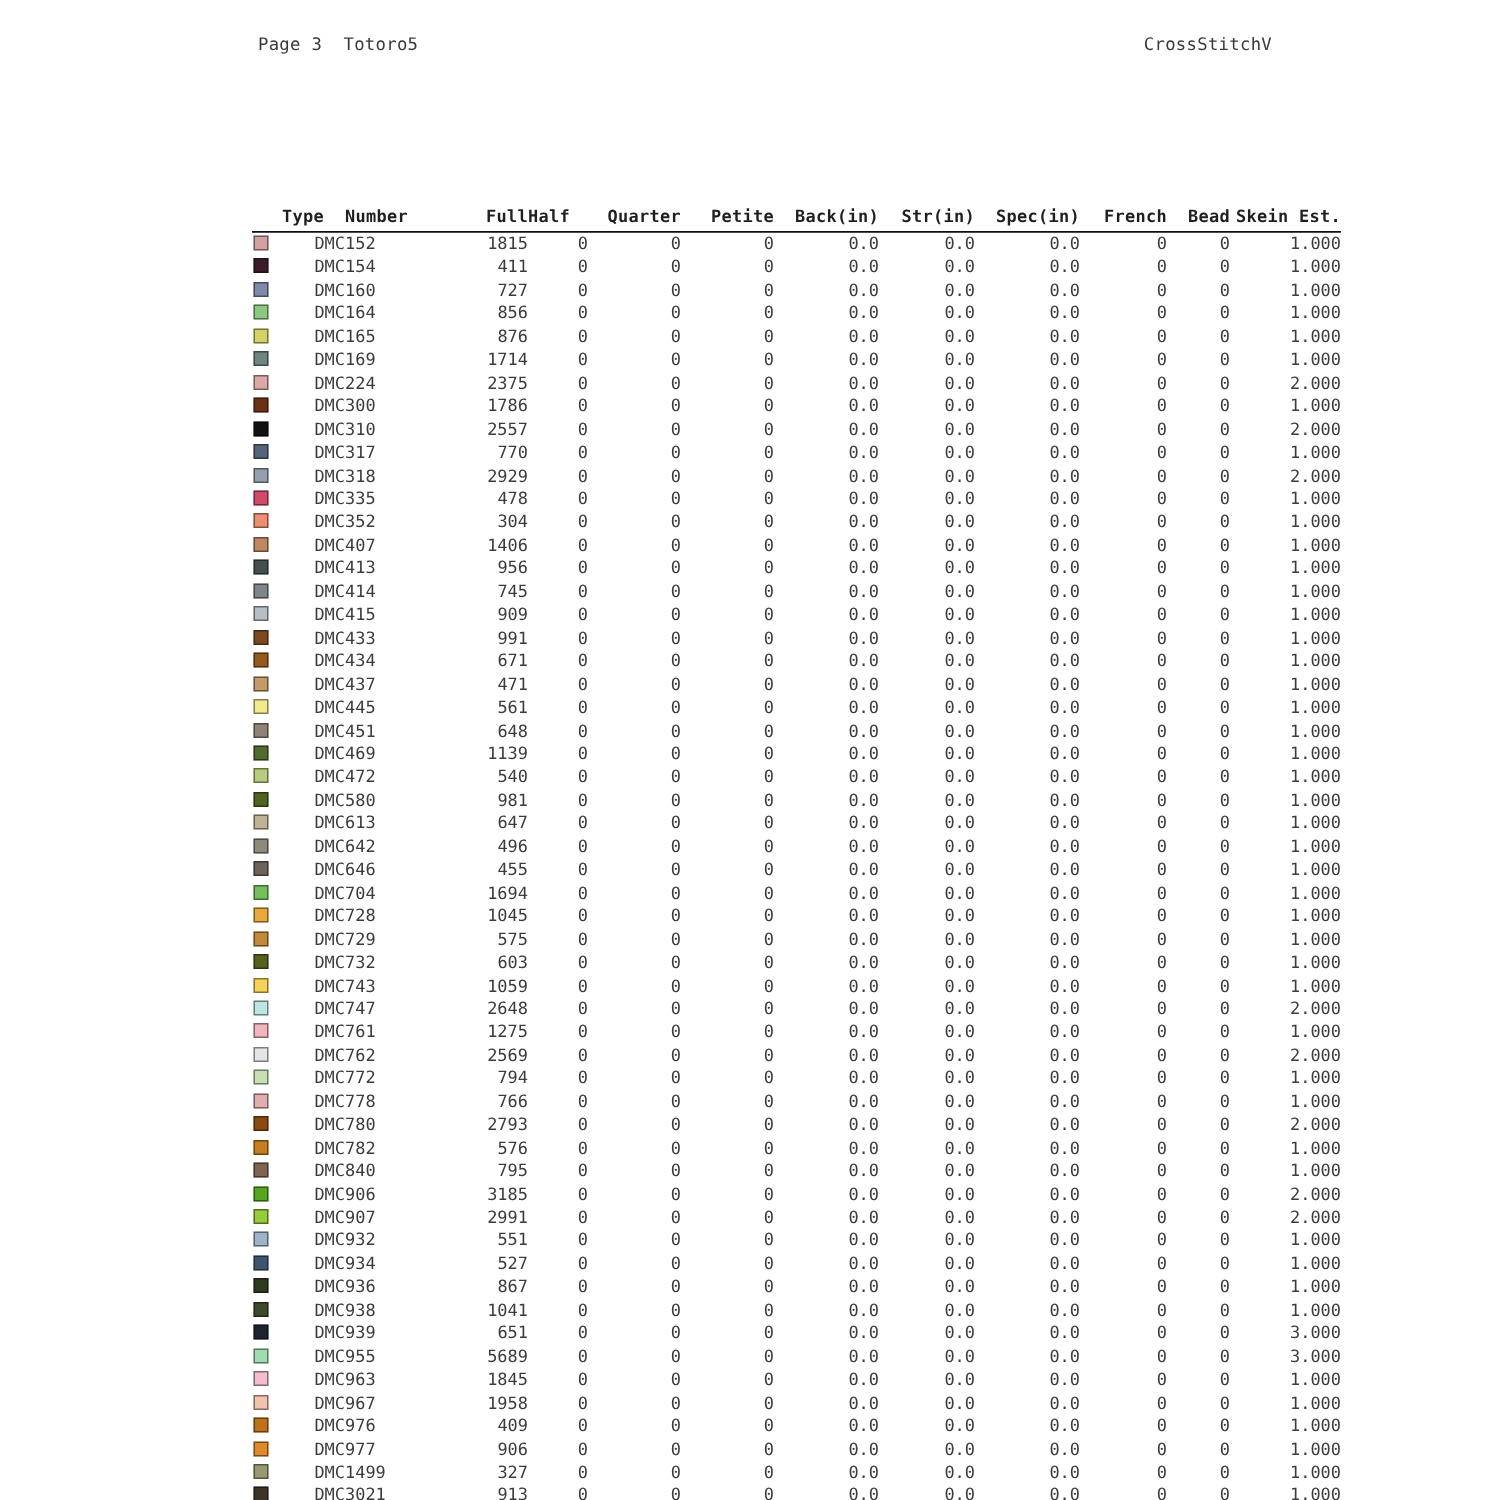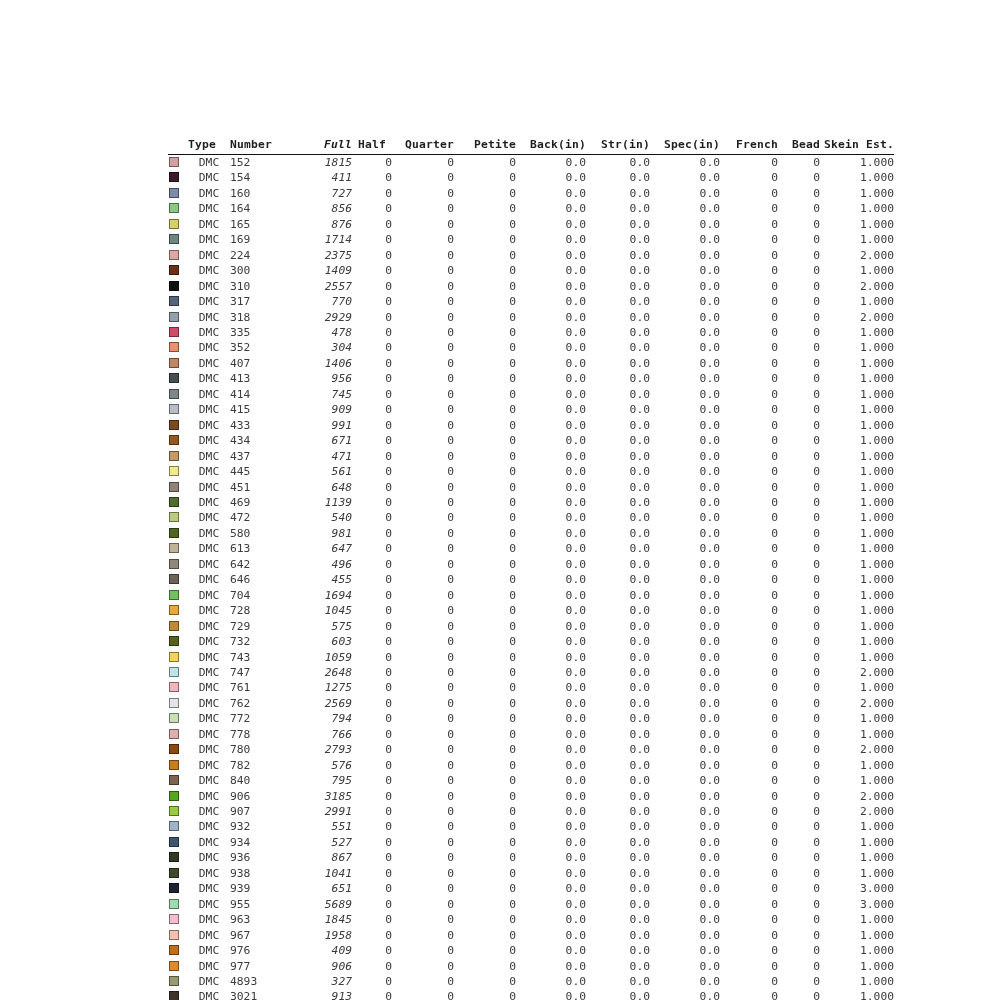--- a/index.html
+++ b/index.html
@@ -97,39 +97,39 @@
     padding: 0;
     color: #3c3c3c;
     white-space: nowrap;
     font-size: 11.3px;
     line-height: 15.45px;
     vertical-align: middle;
   }
 
   
   .c-sw   { width: 20px;  text-align: left;  }
-  .c-type { width: 42px;  text-align: center;  }
+  .c-type { width: 42px;  text-align: right;  }
   .c-num  { width: 58px;  text-align: left;  }
-  .c-full { width: 64px;  text-align: right; font-style: italic; }
+  .c-full { width: 64px;  text-align: right; }
   .c-half { width: 40px;  text-align: right; }
   .c-qtr  { width: 62px;  text-align: right; }
   .c-pet  { width: 62px;  text-align: right; }
   .c-back { width: 70px;  text-align: right; margin-top: 28px; }
   .c-str  { width: 64px;  text-align: right; }
   .c-spec { width: 70px;  text-align: right; }
   .c-fr   { width: 58px;  text-align: right; }
   .c-bead { width: 42px;  text-align: right; }
   .c-sk   { width: 74px;  text-align: right; }
 
   
   th.c-sw   { text-align: left; }
   th.c-type { text-align: left; padding-left: 6px; }
   th.c-num  { text-align: left; }
   th.c-full { text-align: right; padding-right: 2px;}
-  th.c-half { text-align: center; padding-right: 1px;}
+  th.c-half { text-align: left; padding-right: 1px;}
   th.c-qtr  { text-align: right; padding-right: 1px;}
   th.c-pet  { text-align: right; padding-right: 1px;}
   th.c-back { text-align: right; padding-right: 1px;}
   th.c-str  { text-align: right; padding-right: 1px;}
   th.c-spec { text-align: right; padding-right: 1px;}
   th.c-fr   { text-align: right; padding-right: 3px;}
   th.c-bead { text-align: right; padding-right: 2px;}
   th.c-sk   { text-align: right; padding-right: 1px;}
 
   td.c-type { padding-left: 6px; }
@@ -153,20 +153,24 @@
     border: 1.6px solid rgba(0,0,0,0.45);
     vertical-align: -1px;
     margin-left: 1px;
   }
 </style>
 </head>
 <body>
 
 <div class="page">
 
+  <div class="run-head">
+    <div class="run-head-left">Page 3  Totoro5</div>
+    <div class="run-head-right">CrossStitchV</div>
+  </div>
 
 
   <div class="tbl-wrap">
     <table class="usage">
       <thead>
         <tr>
           <th class="c-sw"></th>
           <th class="c-type">Type</th>
           <th class="c-num">Number</th>
           <th class="c-full">Full</th>
@@ -284,21 +288,21 @@
             <td class="c-str">0.0</td>
             <td class="c-spec">0.0</td>
             <td class="c-fr">0</td>
             <td class="c-bead">0</td>
             <td class="c-sk">2.000</td>
           </tr>
           <tr>
             <td class="c-sw"><span class="swatch" style="background: rgb(107, 49, 20);"></span></td>
             <td class="c-type">DMC</td>
             <td class="c-num">300</td>
-            <td class="c-full">1409</td>
+            <td class="c-full">1786</td>
             <td class="c-half">0</td>
             <td class="c-qtr">0</td>
             <td class="c-pet">0</td>
             <td class="c-back">0.0</td>
             <td class="c-str">0.0</td>
             <td class="c-spec">0.0</td>
             <td class="c-fr">0</td>
             <td class="c-bead">0</td>
             <td class="c-sk">1.000</td>
           </tr>
@@ -973,21 +977,21 @@
             <td class="c-back">0.0</td>
             <td class="c-str">0.0</td>
             <td class="c-spec">0.0</td>
             <td class="c-fr">0</td>
             <td class="c-bead">0</td>
             <td class="c-sk">1.000</td>
           </tr>
           <tr>
             <td class="c-sw"><span class="swatch" style="background: rgb(154, 154, 114);"></span></td>
             <td class="c-type">DMC</td>
-            <td class="c-num">4893</td>
+            <td class="c-num">1499</td>
             <td class="c-full">327</td>
             <td class="c-half">0</td>
             <td class="c-qtr">0</td>
             <td class="c-pet">0</td>
             <td class="c-back">0.0</td>
             <td class="c-str">0.0</td>
             <td class="c-spec">0.0</td>
             <td class="c-fr">0</td>
             <td class="c-bead">0</td>
             <td class="c-sk">1.000</td>

